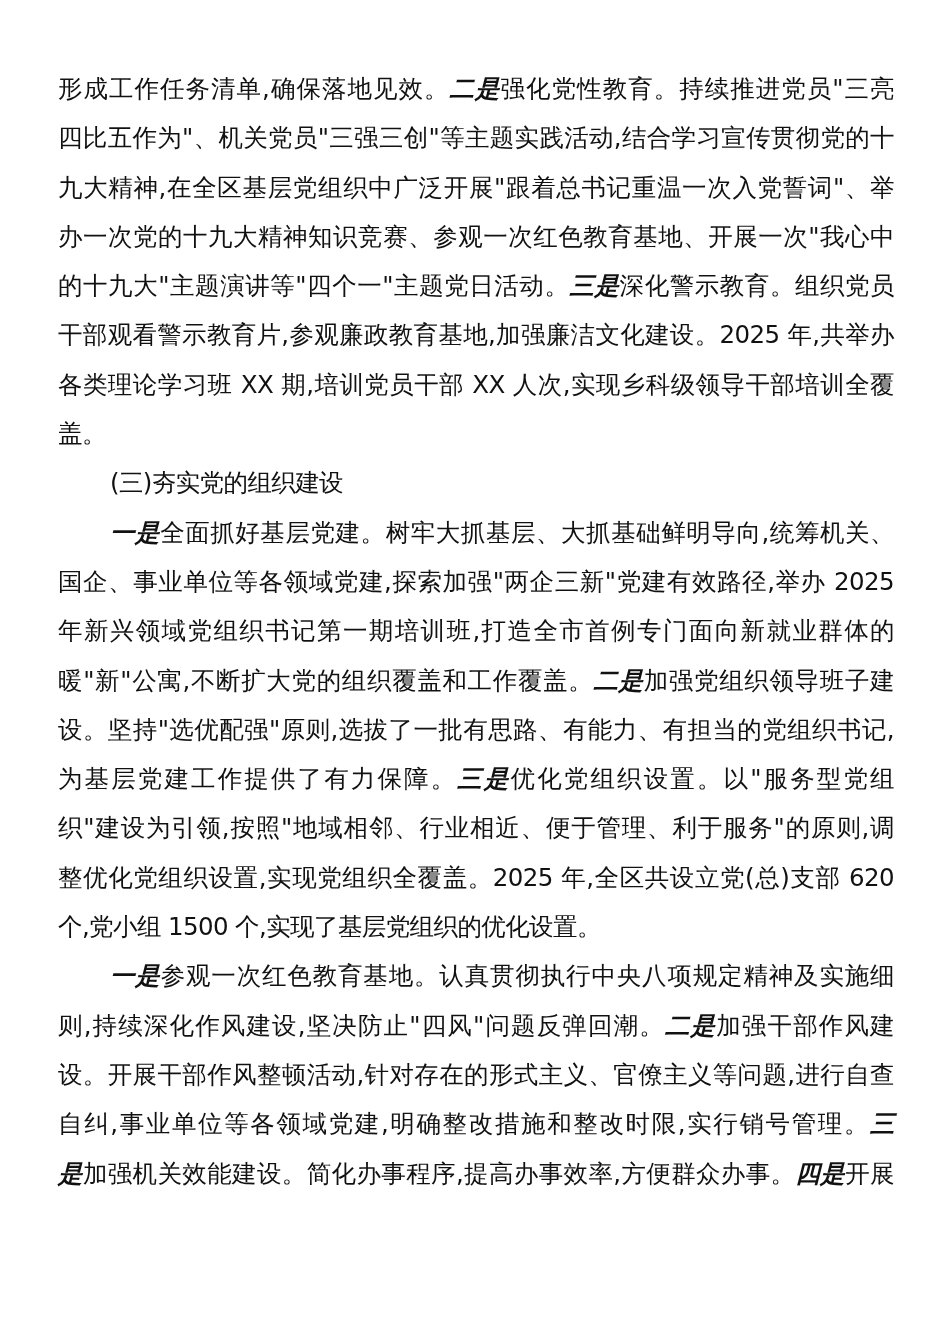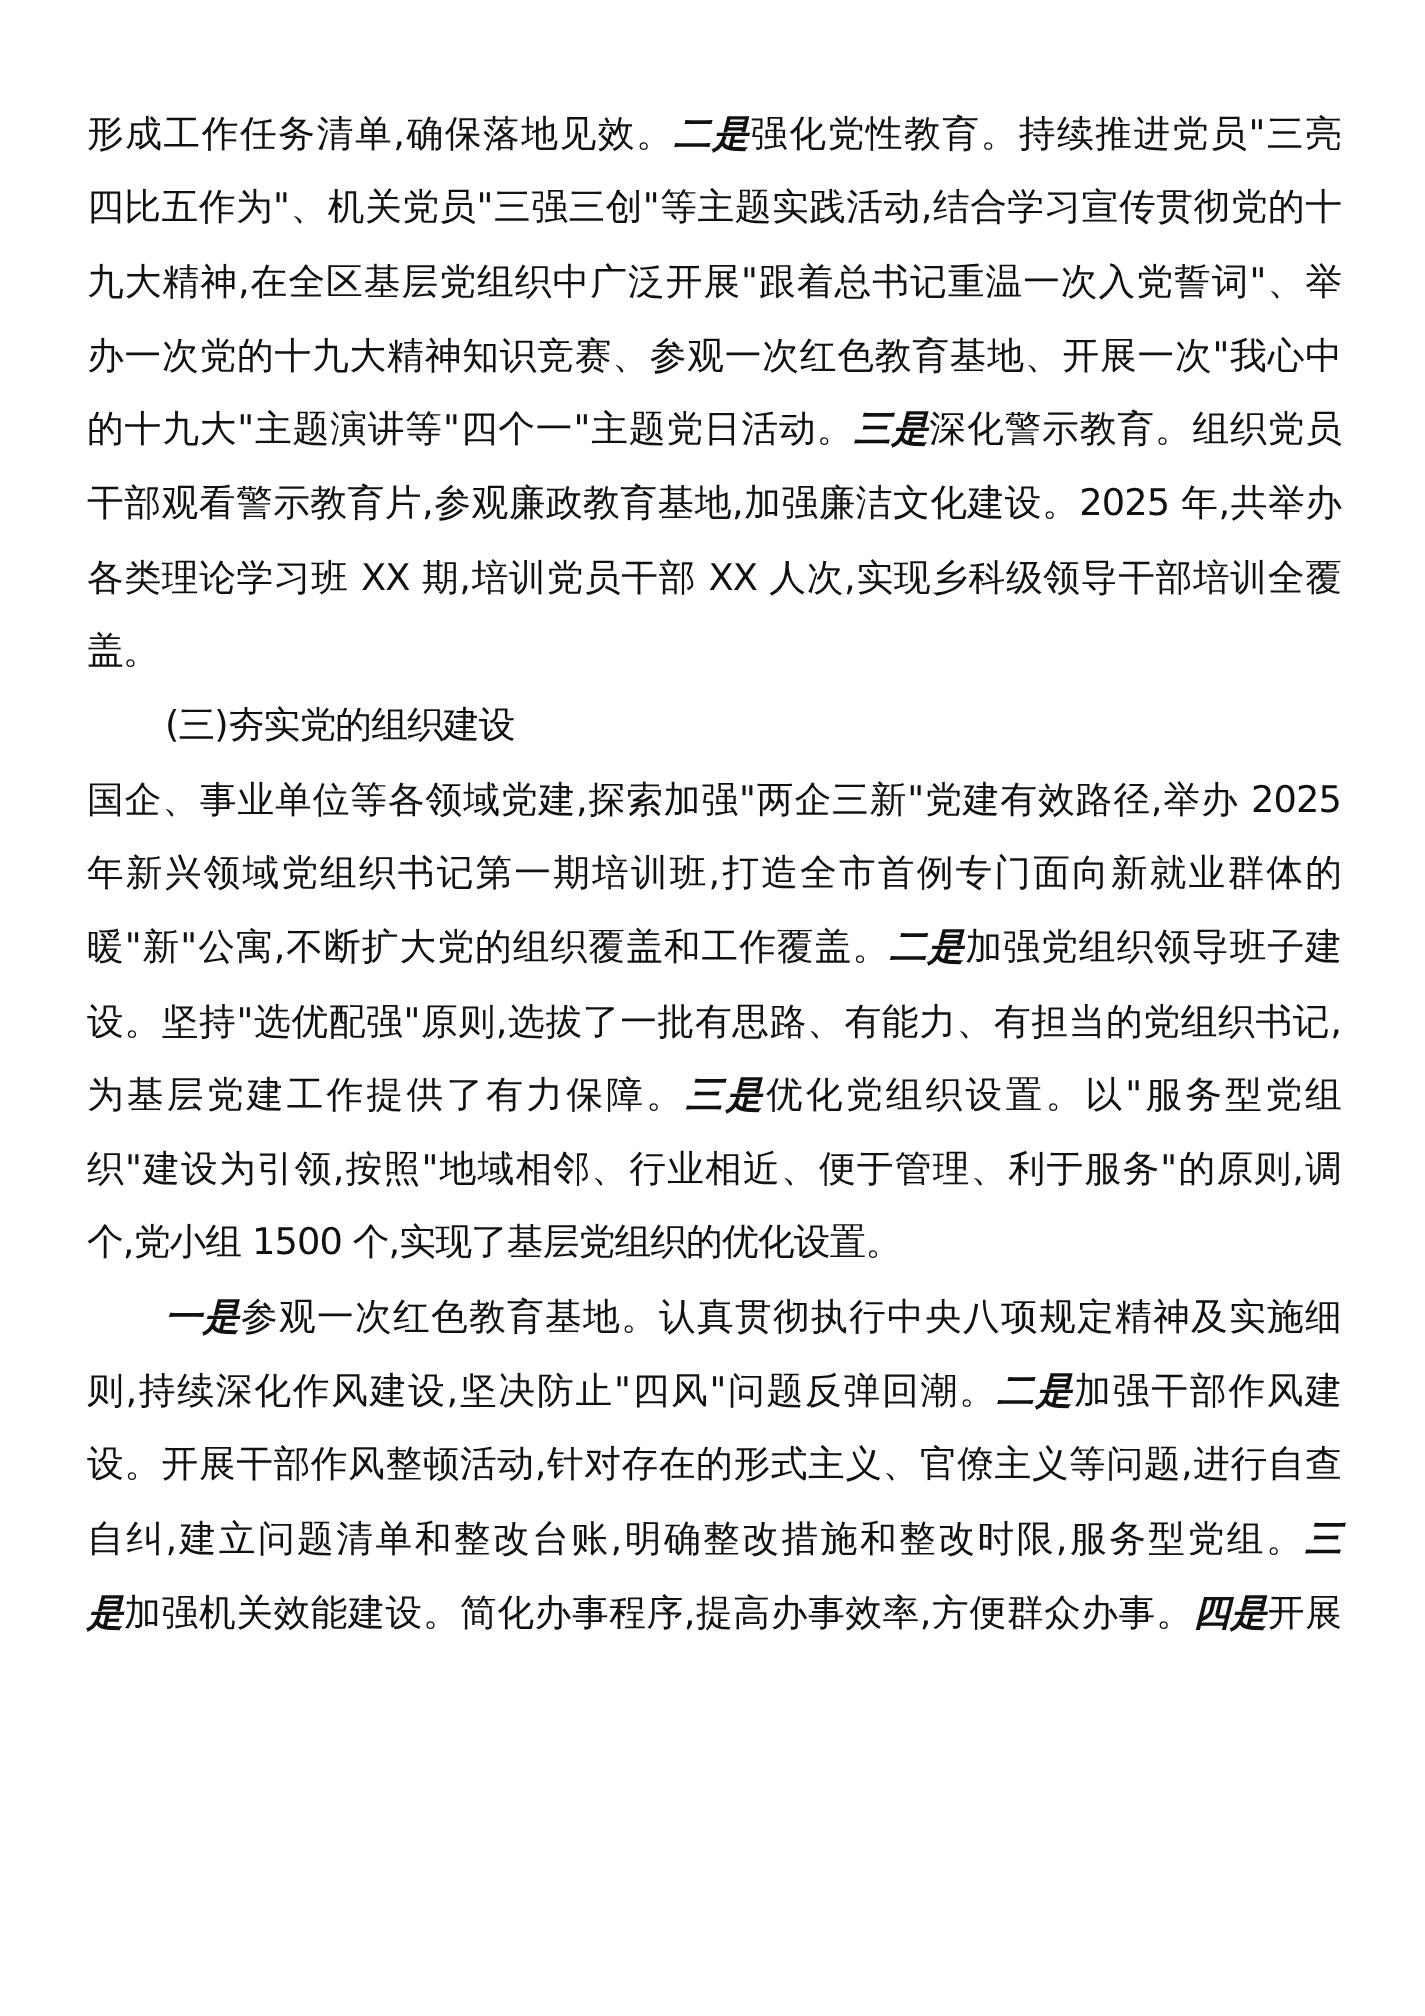--- a/index.html
+++ b/index.html
@@ -18,25 +18,27 @@
 <div class="page" id="page">
     <div class="line justify"><span>形成工作任务清单,确保落地见效。</span><b>二是</b><span>强化党性教育。持续推进党员"三亮</span></div>
     <div class="line justify"><span>四比五作为"、机关党员"三强三创"等主题实践活动,结合学习宣传贯彻党的十</span></div>
     <div class="line justify"><span>九大精神,在全区基层党组织中广泛开展"跟着总书记重温一次入党誓词"、举</span></div>
     <div class="line justify"><span>办一次党的十九大精神知识竞赛、参观一次红色教育基地、开展一次"我心中</span></div>
     <div class="line justify"><span>的十九大"主题演讲等"四个一"主题党日活动。</span><b>三是</b><span>深化警示教育。组织党员</span></div>
     <div class="line justify"><span>干部观看警示教育片,参观廉政教育基地,加强廉洁文化建设。2025 年,共举办</span></div>
     <div class="line justify"><span>各类理论学习班 XX 期,培训党员干部 XX 人次,实现乡科级领导干部培训全覆</span></div>
     <div class="line"><span>盖。</span></div>
     <div class="line indent"><span>(三)夯实党的组织建设</span></div>
+    <div class="line justify indent"><b>一是</b><span>全面抓好基层党建。树牢大抓基层、大抓基础鲜明导向,统筹机关、</span></div>
     <div class="line justify"><span>国企、事业单位等各领域党建,探索加强"两企三新"党建有效路径,举办 2025</span></div>
     <div class="line justify"><span>年新兴领域党组织书记第一期培训班,打造全市首例专门面向新就业群体的</span></div>
     <div class="line justify"><span>暖"新"公寓,不断扩大党的组织覆盖和工作覆盖。</span><b>二是</b><span>加强党组织领导班子建</span></div>
     <div class="line justify"><span>设。坚持"选优配强"原则,选拔了一批有思路、有能力、有担当的党组织书记,</span></div>
     <div class="line justify"><span>为基层党建工作提供了有力保障。</span><b>三是</b><span>优化党组织设置。以"服务型党组</span></div>
     <div class="line justify"><span>织"建设为引领,按照"地域相邻、行业相近、便于管理、利于服务"的原则,调</span></div>
+    <div class="line justify"><span>整优化党组织设置,实现党组织全覆盖。2025 年,全区共设立党(总)支部 620</span></div>
     <div class="line"><span>个,党小组 1500 个,实现了基层党组织的优化设置。</span></div>
     <div class="line justify indent"><b>一是</b><span>参观一次红色教育基地。认真贯彻执行中央八项规定精神及实施细</span></div>
     <div class="line justify"><span>则,持续深化作风建设,坚决防止"四风"问题反弹回潮。</span><b>二是</b><span>加强干部作风建</span></div>
     <div class="line justify"><span>设。开展干部作风整顿活动,针对存在的形式主义、官僚主义等问题,进行自查</span></div>
-    <div class="line justify"><span>自纠,建立问题清单和整改台账,明确整改措施和整改时限,服务型党组。</span><b>三</b></div>
+    <div class="line justify"><span>自纠,事业单位等各领域党建,明确整改措施和整改时限,实行销号管理。</span><b>三</b></div>
     <div class="line justify"><b>是</b><span>加强机关效能建设。简化办事程序,提高办事效率,方便群众办事。</span><b>四是</b><span>开展</span></div>
   </div>
 
 </body></html>

